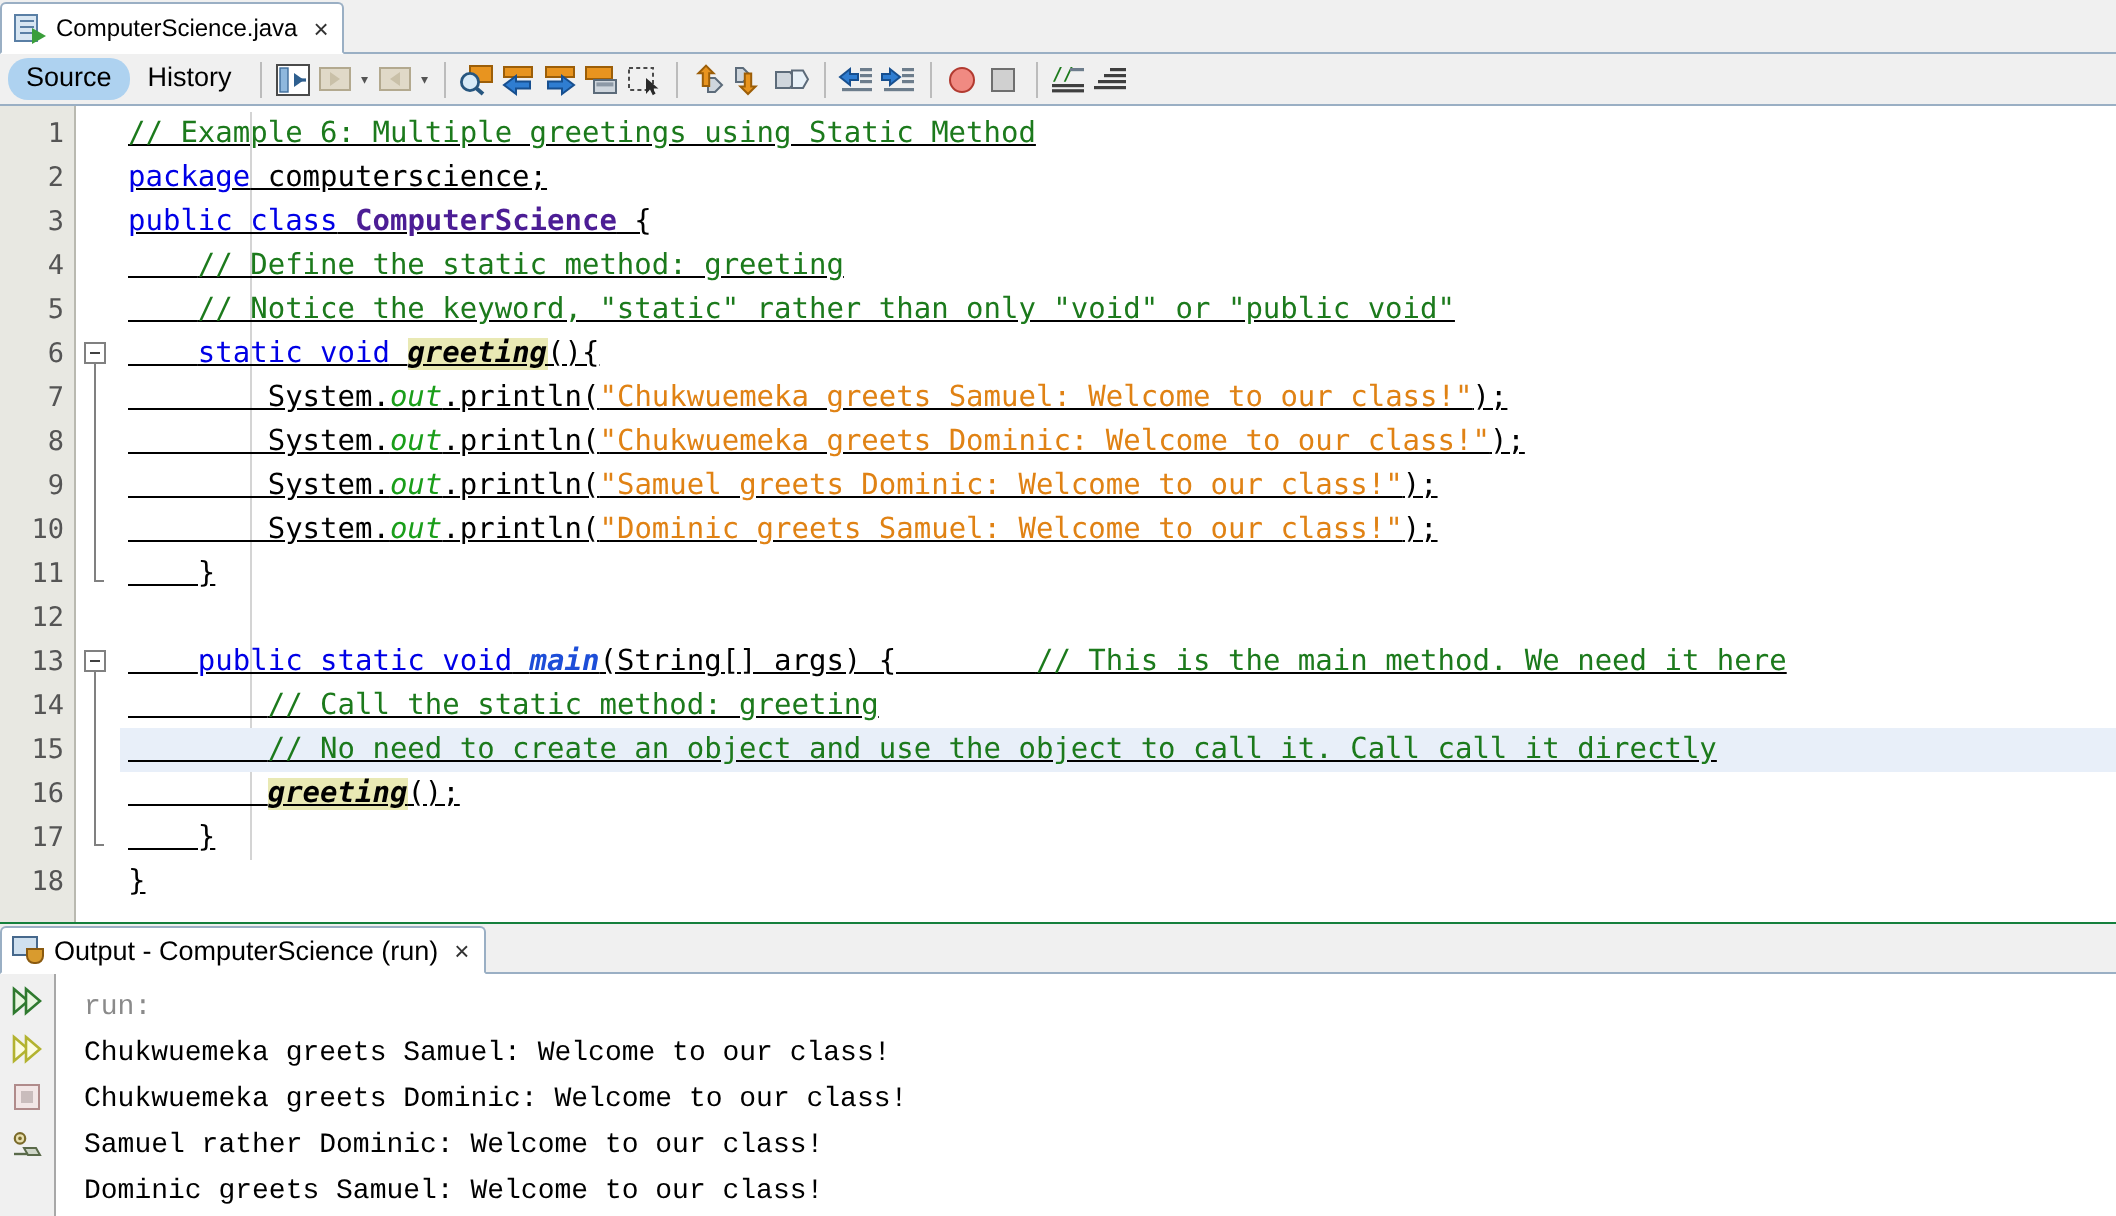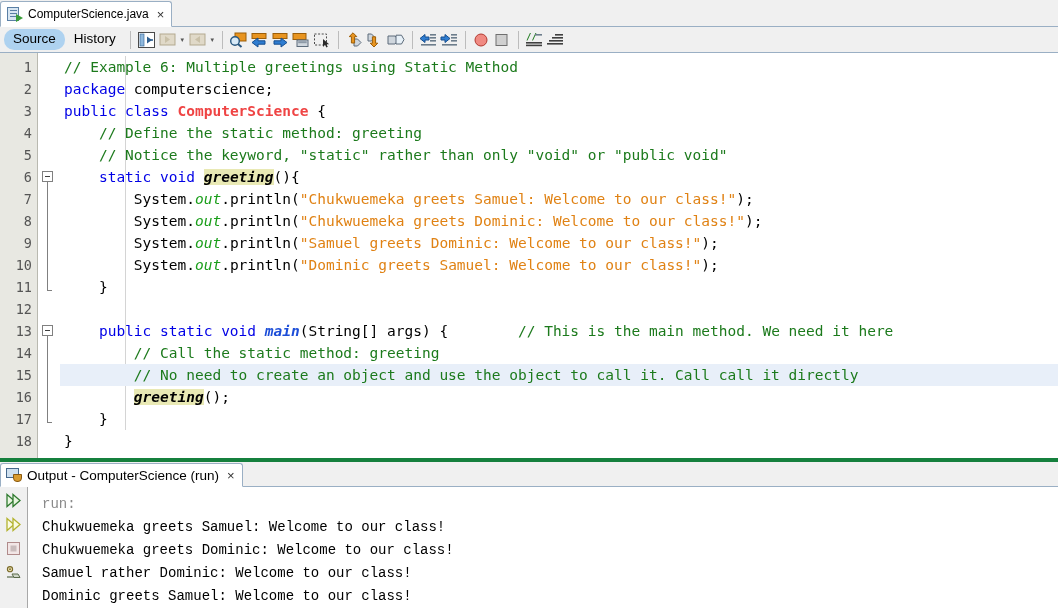--- a/index.html
+++ b/index.html
@@ -198,20 +198,21 @@
     width: 5px; height: 1px;
     background: #808080;
   }
 
   .code {
     flex: 1 1 auto;
     position: relative;
     background: #ffffff;
     padding-top: 3px;
     overflow: hidden;
+    text-decoration: underline;
   }
   .code .row {
     height: 22px;
     line-height: 22px;
     white-space: pre;
     font-family: "DejaVu Sans Mono", monospace;
     font-size: 14.5px;
     color: #000000;
     padding-left: 4px;
     position: relative;
@@ -224,32 +225,32 @@
     position: absolute;
     width: 1px;
     background: #d4d4d4;
     left: 65px;
     z-index: 0;
   }
   .k  { color: #0000e6; }             
   .cm { color: #1c7a1c; }             
   .st { color: #e08214; }             
   .fld{ color: #1a9e1a; font-style: italic; }  
-  .cls{ font-weight: bold; color: #ef4444; }
+  .cls{ font-weight: bold; color: #4c1d95; }
   .mth{ font-weight: bold; font-style: italic; color: #1d4ed8; }
   .mthhl{ font-weight: bold; font-style: italic; color: #000; background: #e9e9b4; text-align: center; }
 
   
   .output-wrap {
     flex: 0 0 auto;
     height: 146px;
     background: #f0f0f0;
     display: flex;
     flex-direction: column;
-    border-top: 4px solid #15803d;
+    border-top: 1px solid #15803d;
   }
   .out-tabbar {
     height: 25px;
     display: flex;
     align-items: flex-end;
     position: relative;
     background: #f0f0f0;
     flex: 0 0 auto;
   }
   .out-tabbar::after {

